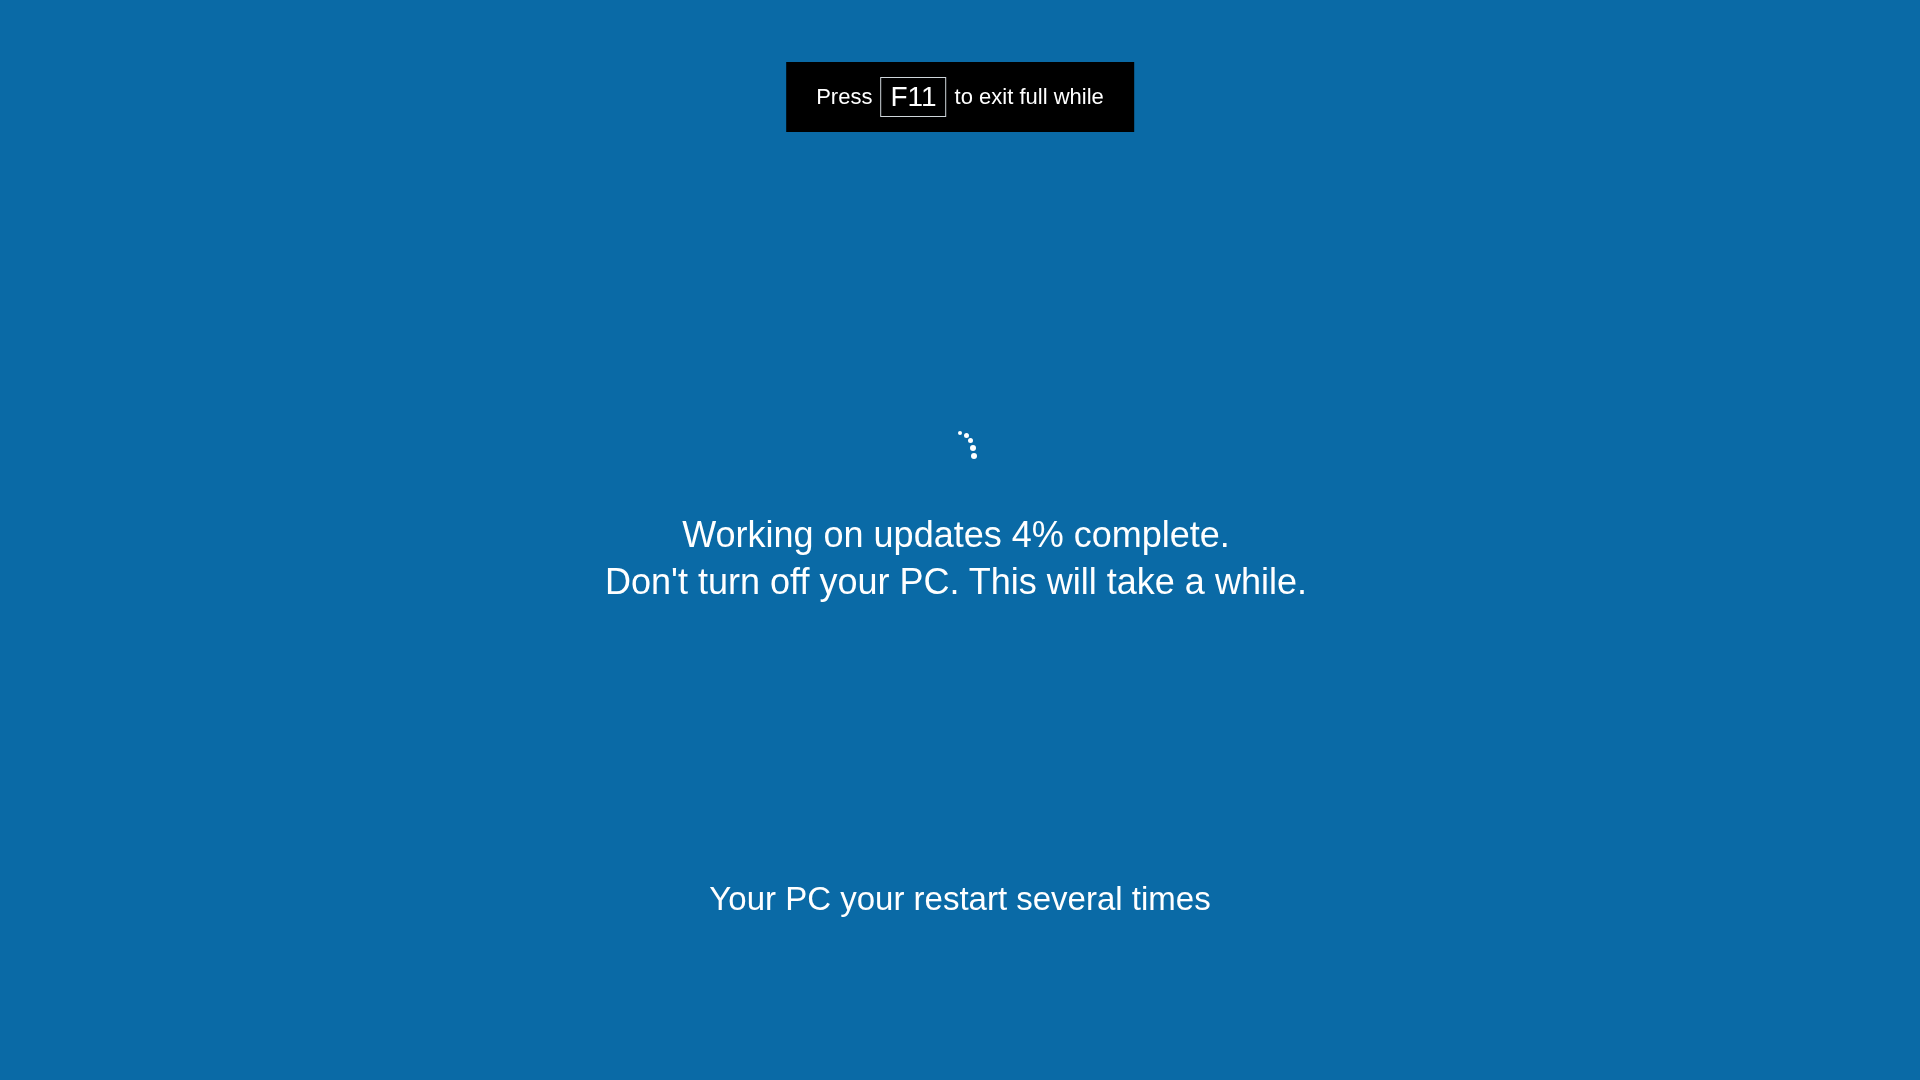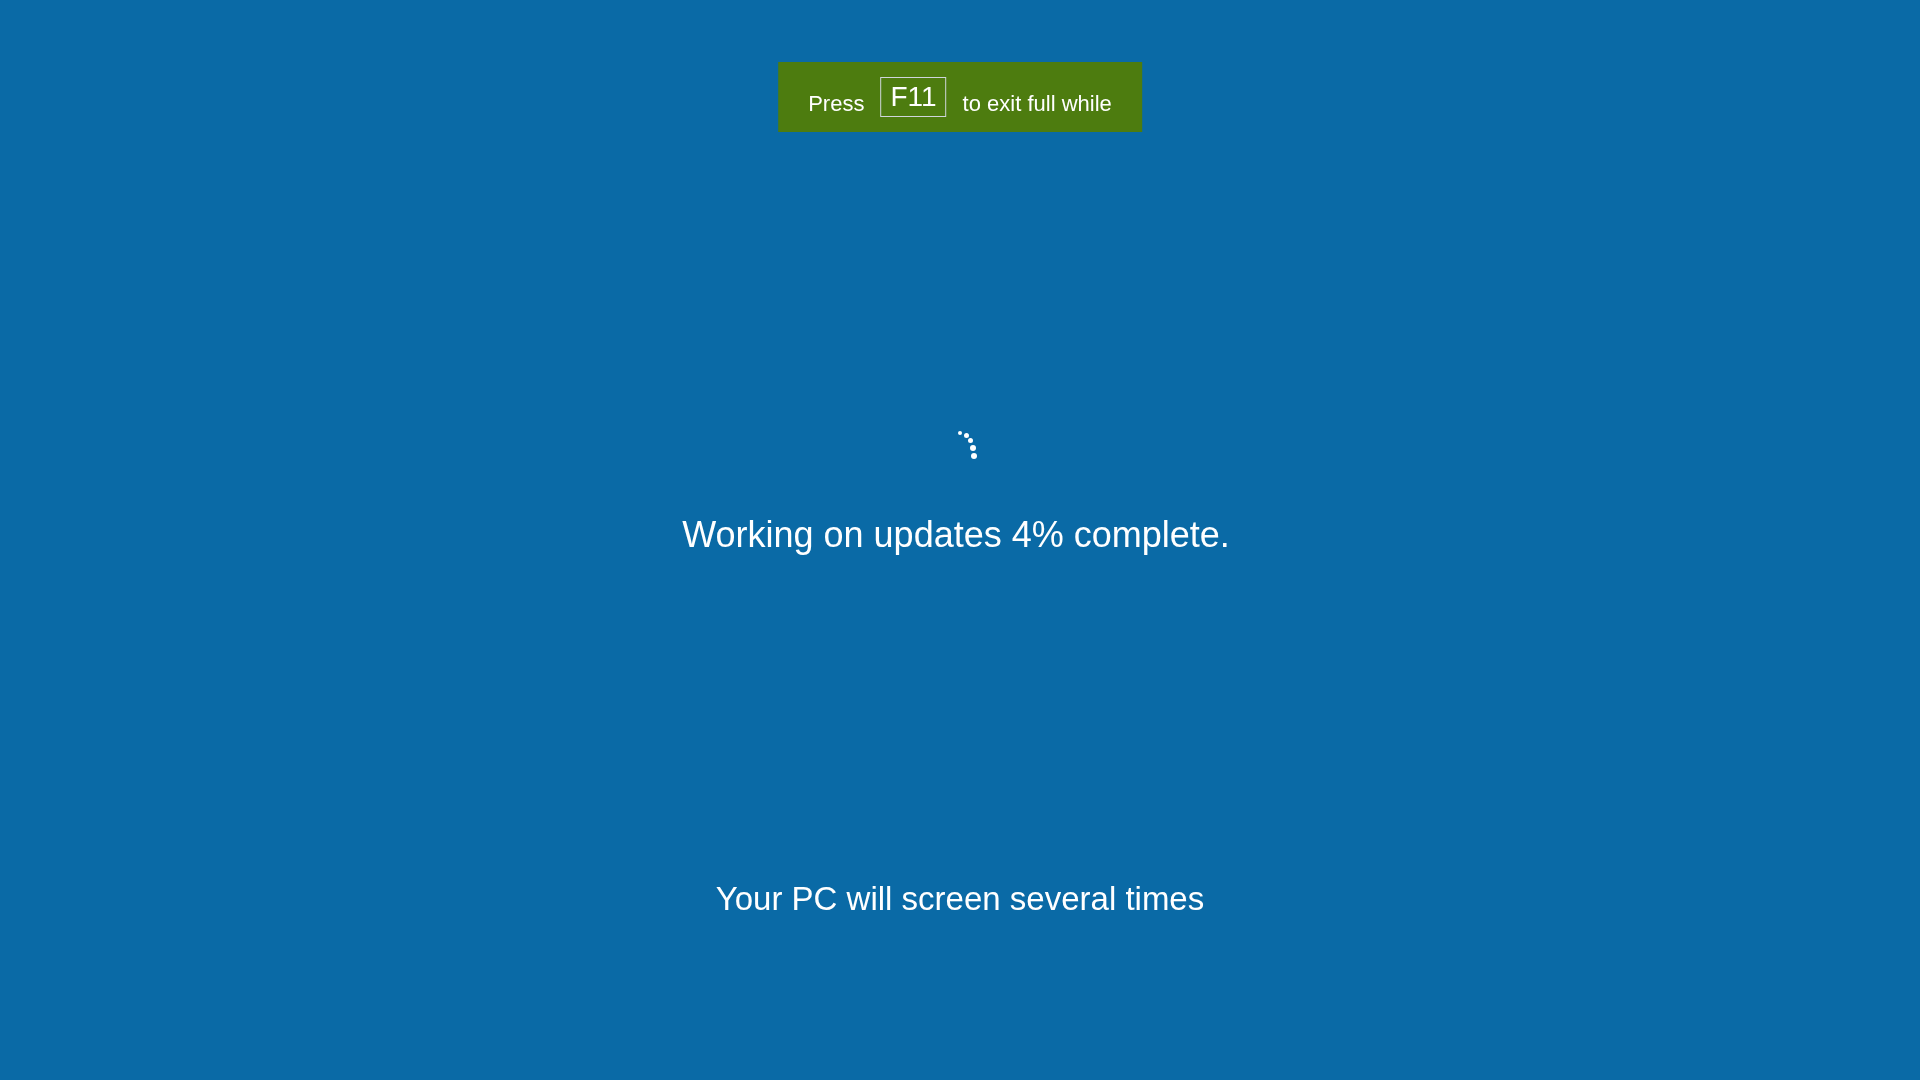--- a/index.html
+++ b/index.html
@@ -15,25 +15,25 @@
       font-weight: 300;
       color: #ffffff;
       overflow: hidden;
       position: relative;
     }
     .fullscreen-hint {
       position: absolute;
       top: 62px;
       left: 50%;
       transform: translateX(-50%);
-      background-color: #4d7c0f;
+      background-color: #000000;
       padding: 15px 30px;
       display: flex;
-      align-items: flex-end;
-      gap: 16px;
+      align-items: center;
+      gap: 8px;
       font-size: 22px;
       font-weight: 400;
       color: #ffffff;
     }
     .key-badge {
       border: 1px solid #cfd6db;
       padding: 3px 9px;
       font-size: 28px;
       display: inline-block;
     }
@@ -94,15 +94,16 @@
 <div class="spinner">
   <div class="dot d1"></div>
   <div class="dot d2"></div>
   <div class="dot d3"></div>
   <div class="dot d4"></div>
   <div class="dot d5"></div>
 </div>
 
 <div class="main-text">
   <span class="main-line">Working on updates  4% complete.</span>
+  <span class="main-line">Don't turn off your PC. This will take a while.</span>
 </div>
 
-<div class="footer-text">Your PC will screen several times</div>
+<div class="footer-text">Your PC your restart several times</div>
 
 </body></html>

